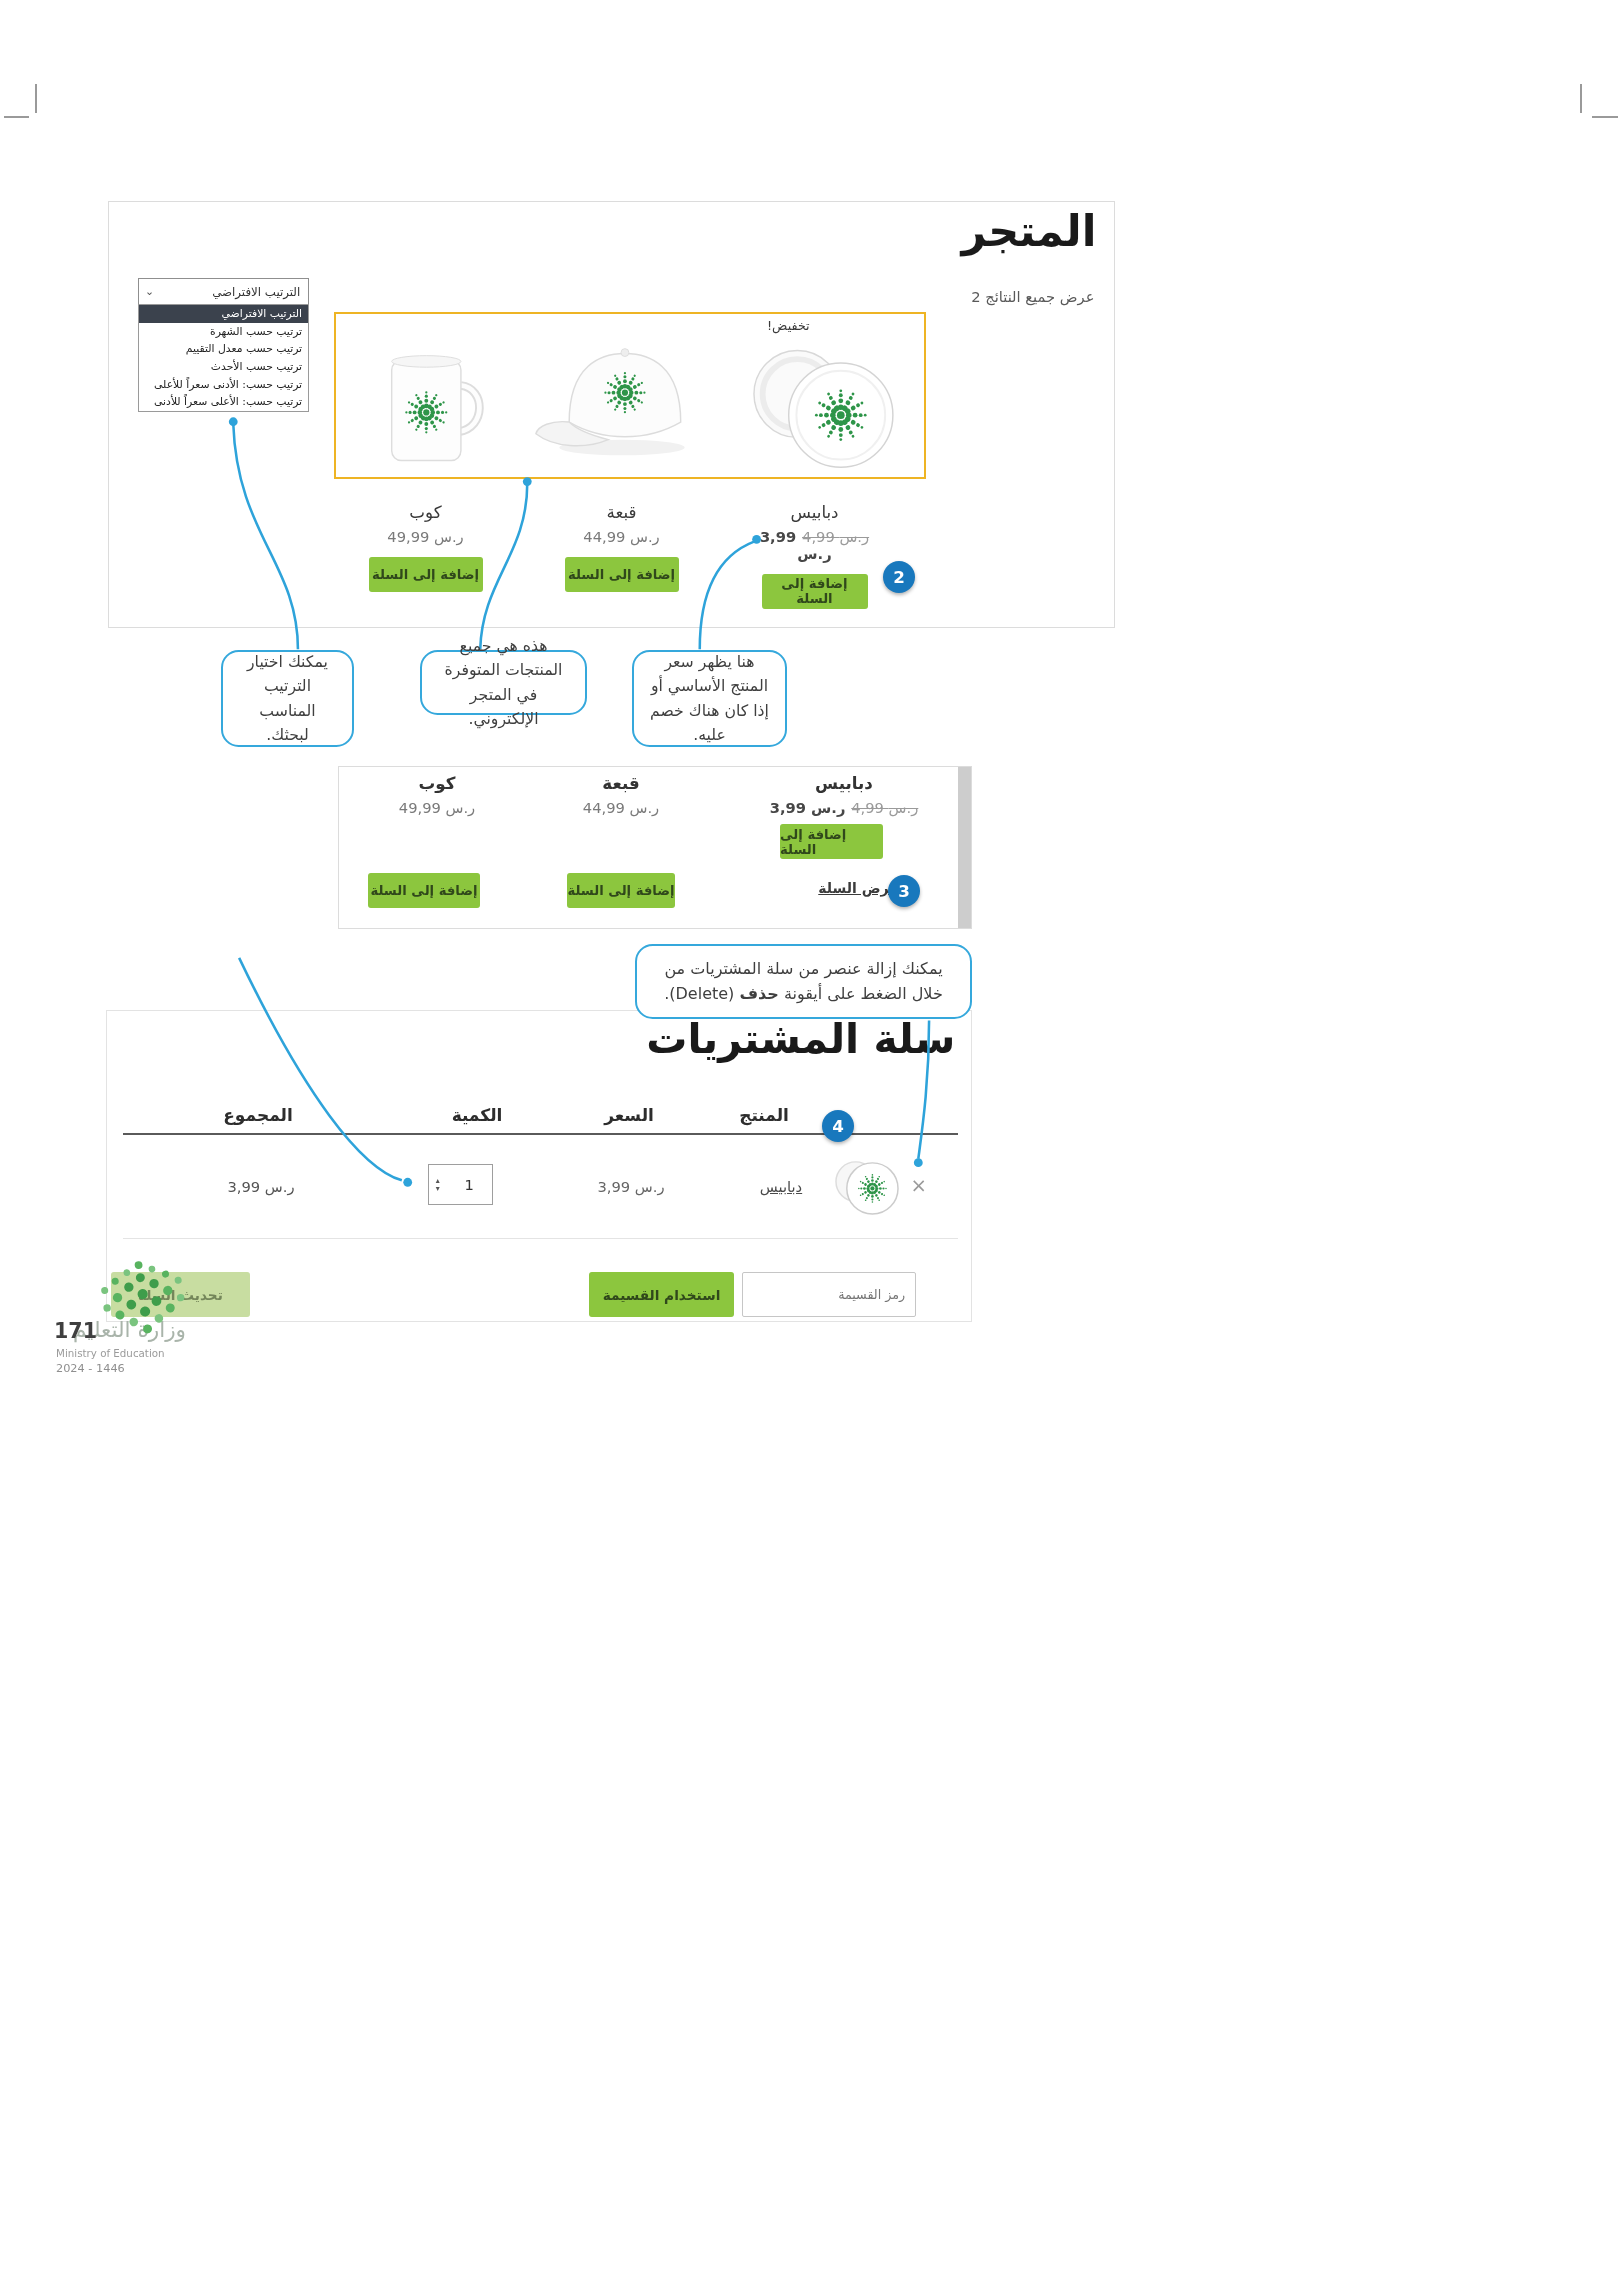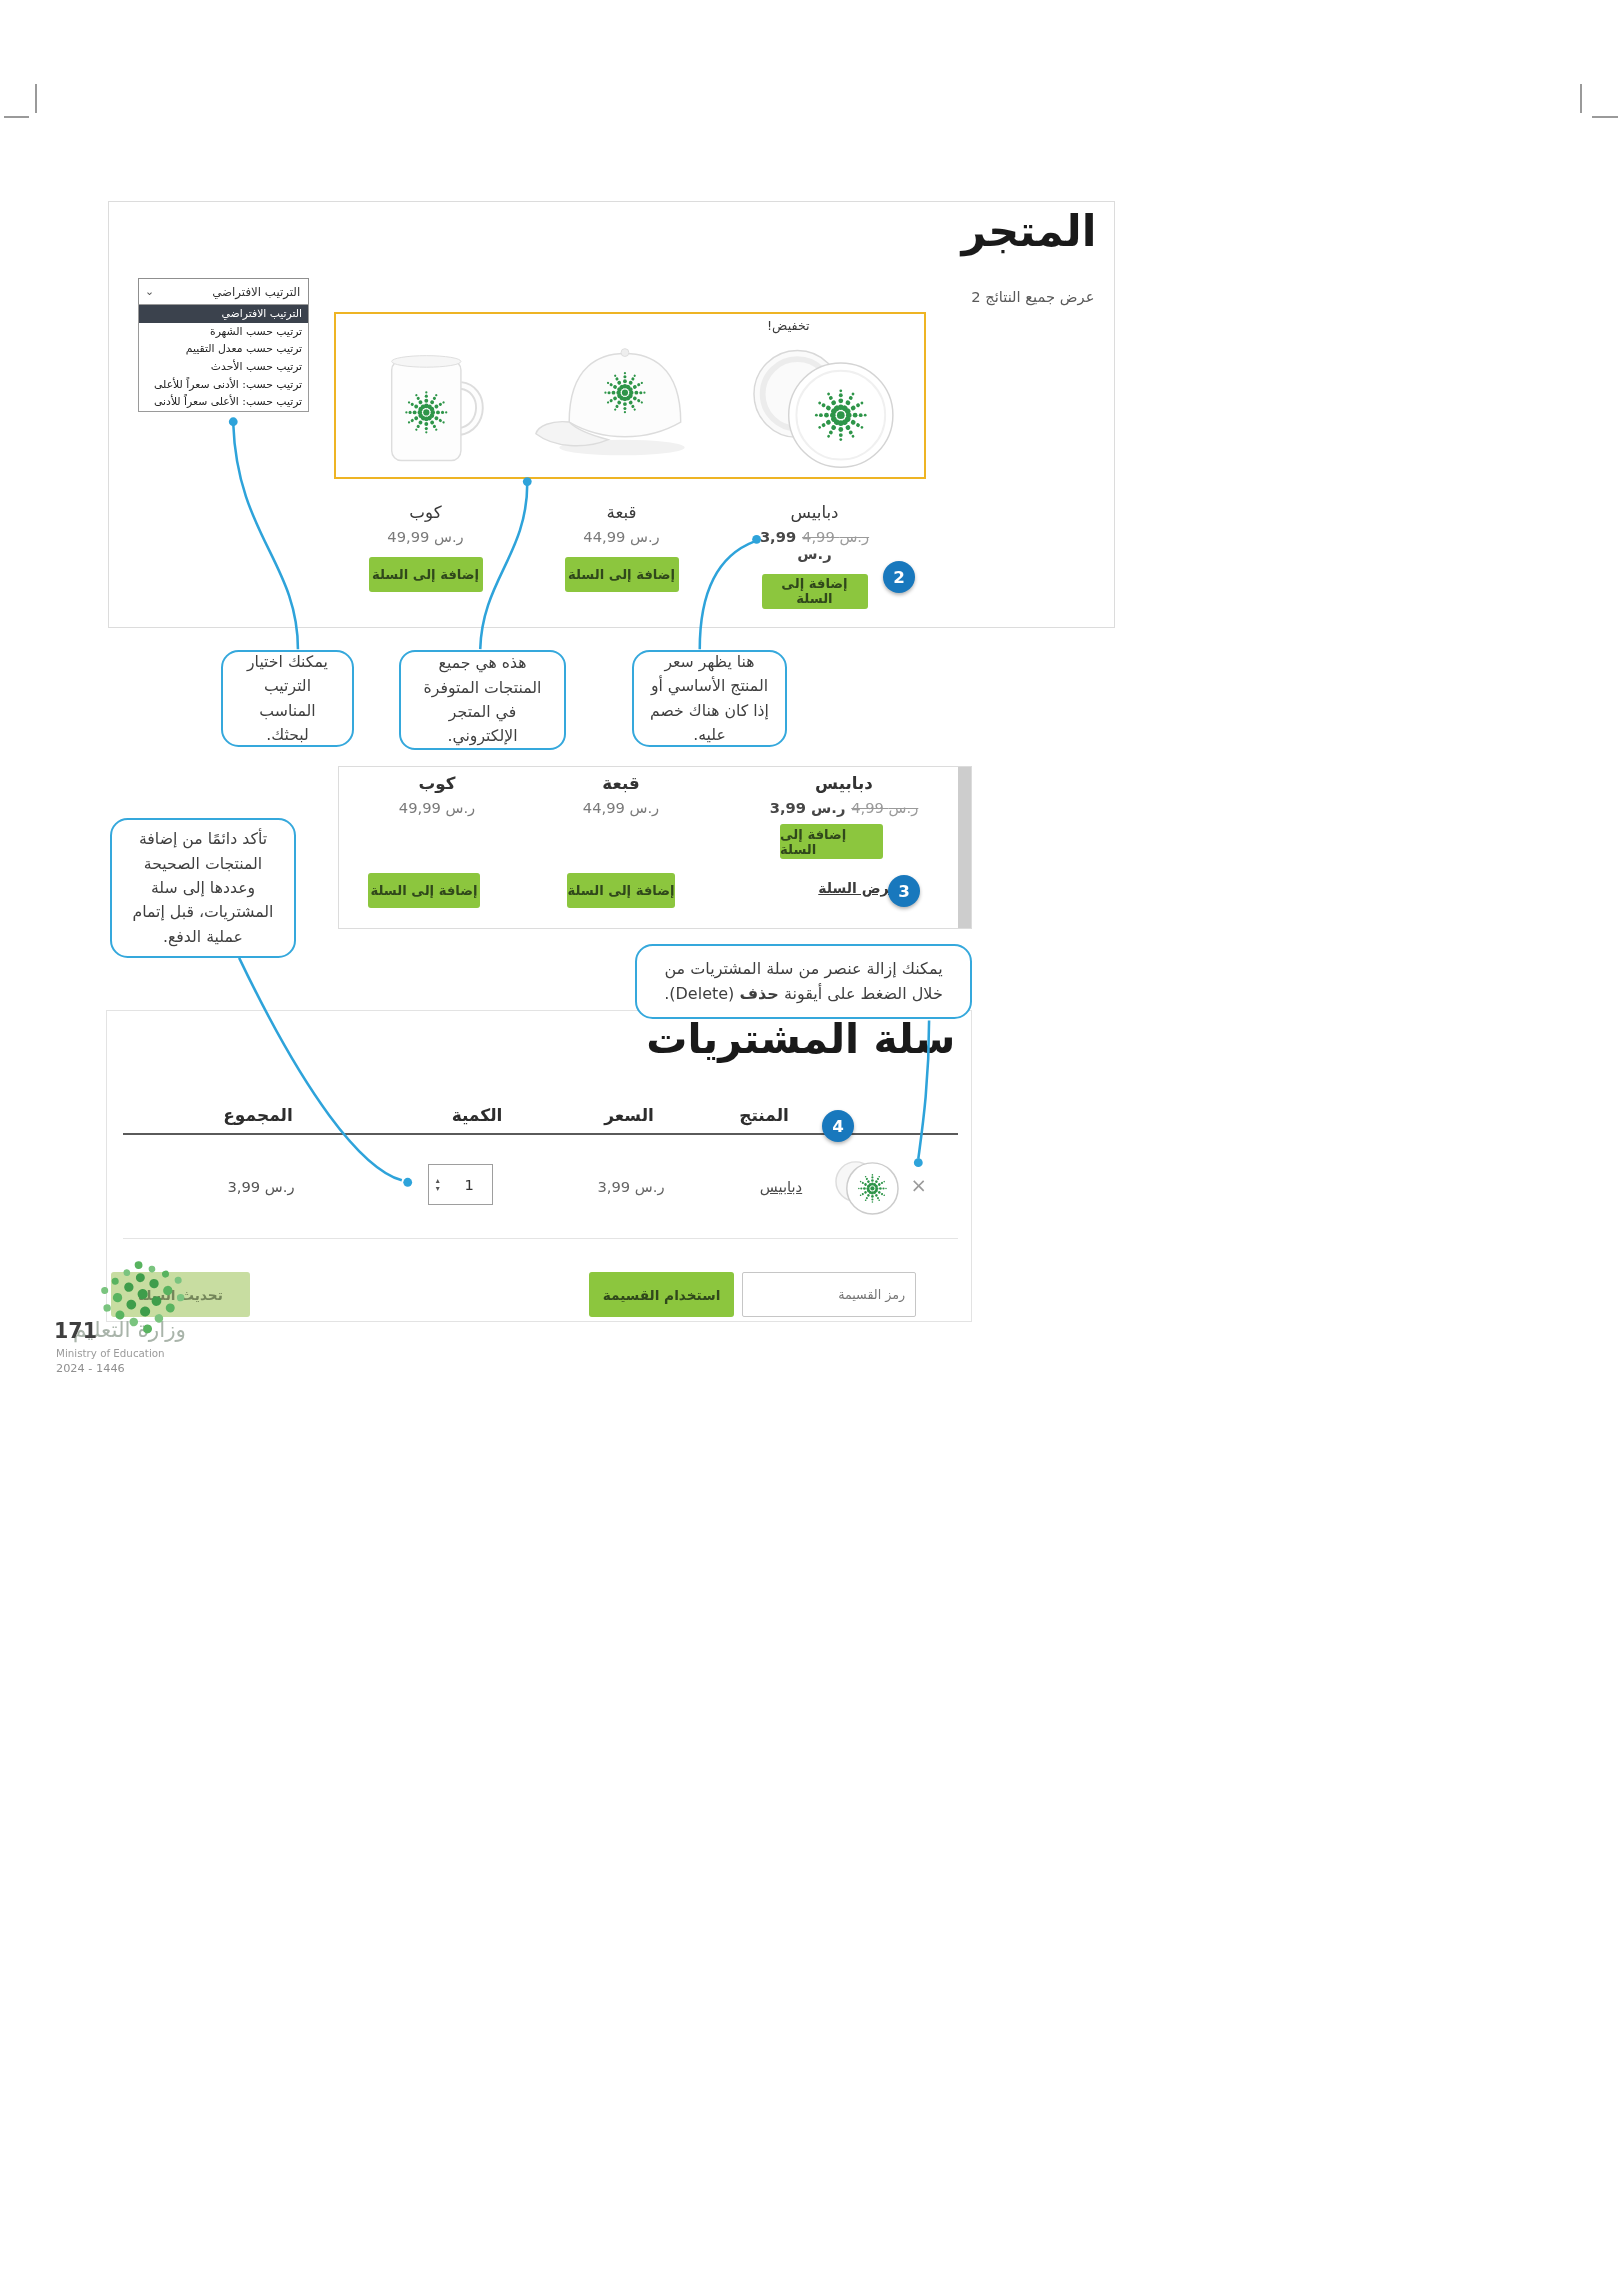--- a/index.html
+++ b/index.html
@@ -195,28 +195,25 @@
     <div class="abs" style="left:15.7px;top:227px;width:835px;height:1px;background:#e4e4e4;"></div>
 
     <input class="coupon-input" dir="rtl" style="left: 635px; top: 261px; width: 174px; height: 45px;" placeholder="رمز القسيمة">
     <div class="btn abs" style="left:482px;top:261px;width:145px;height:45px;font-size:13.7px;">استخدام القسيمة</div>
     <div class="btn btn-disabled abs" style="left:3.9px;top:261px;width:139px;height:45px;font-size:13.7px;">تحديث السلة</div>
   </div>
 
   <div class="callout" style="left:221px;top:650px;width:133px;height:97px;">
     <div>يمكنك اختيار الترتيب المناسب لبحثك.</div>
   </div>
-  <div class="callout" style="left:399px;top:650px;width:167px;height:100px;border-radius:16px;">
+  <div class="callout" style="left:420px;top:650px;width:167px;height:65px;">
     <div>هذه هي جميع المنتجات المتوفرة في المتجر الإلكتروني.</div>
   </div>
   <div class="callout" style="left:632px;top:650px;width:155px;height:97px;">
     <div>هنا يظهر سعر المنتج الأساسي أو إذا كان هناك خصم عليه.</div>
-  </div>
-  <div class="callout" style="left:110px;top:818px;width:186px;height:140px;">
-    <div>تأكد دائمًا من إضافة المنتجات الصحيحة وعددها إلى سلة المشتريات، قبل إتمام عملية الدفع.</div>
   </div>
   <div class="callout" style="left:635px;top:944px;width:337px;height:75px;font-size:16px;">
     <div><span>يمكنك إزالة عنصر من سلة المشتريات من خلال الضغط على أيقونة </span><b>حذف</b><span> (Delete).</span></div>
   </div>
 
   <div class="step" style="left:883px;top:561px;">2</div>
   <div class="step" style="left:888px;top:875px;">3</div>
   <div class="step" style="left:822px;top:1110px;">4</div>
 
   <svg class="overlay" viewBox="0 0 1654 2339">

